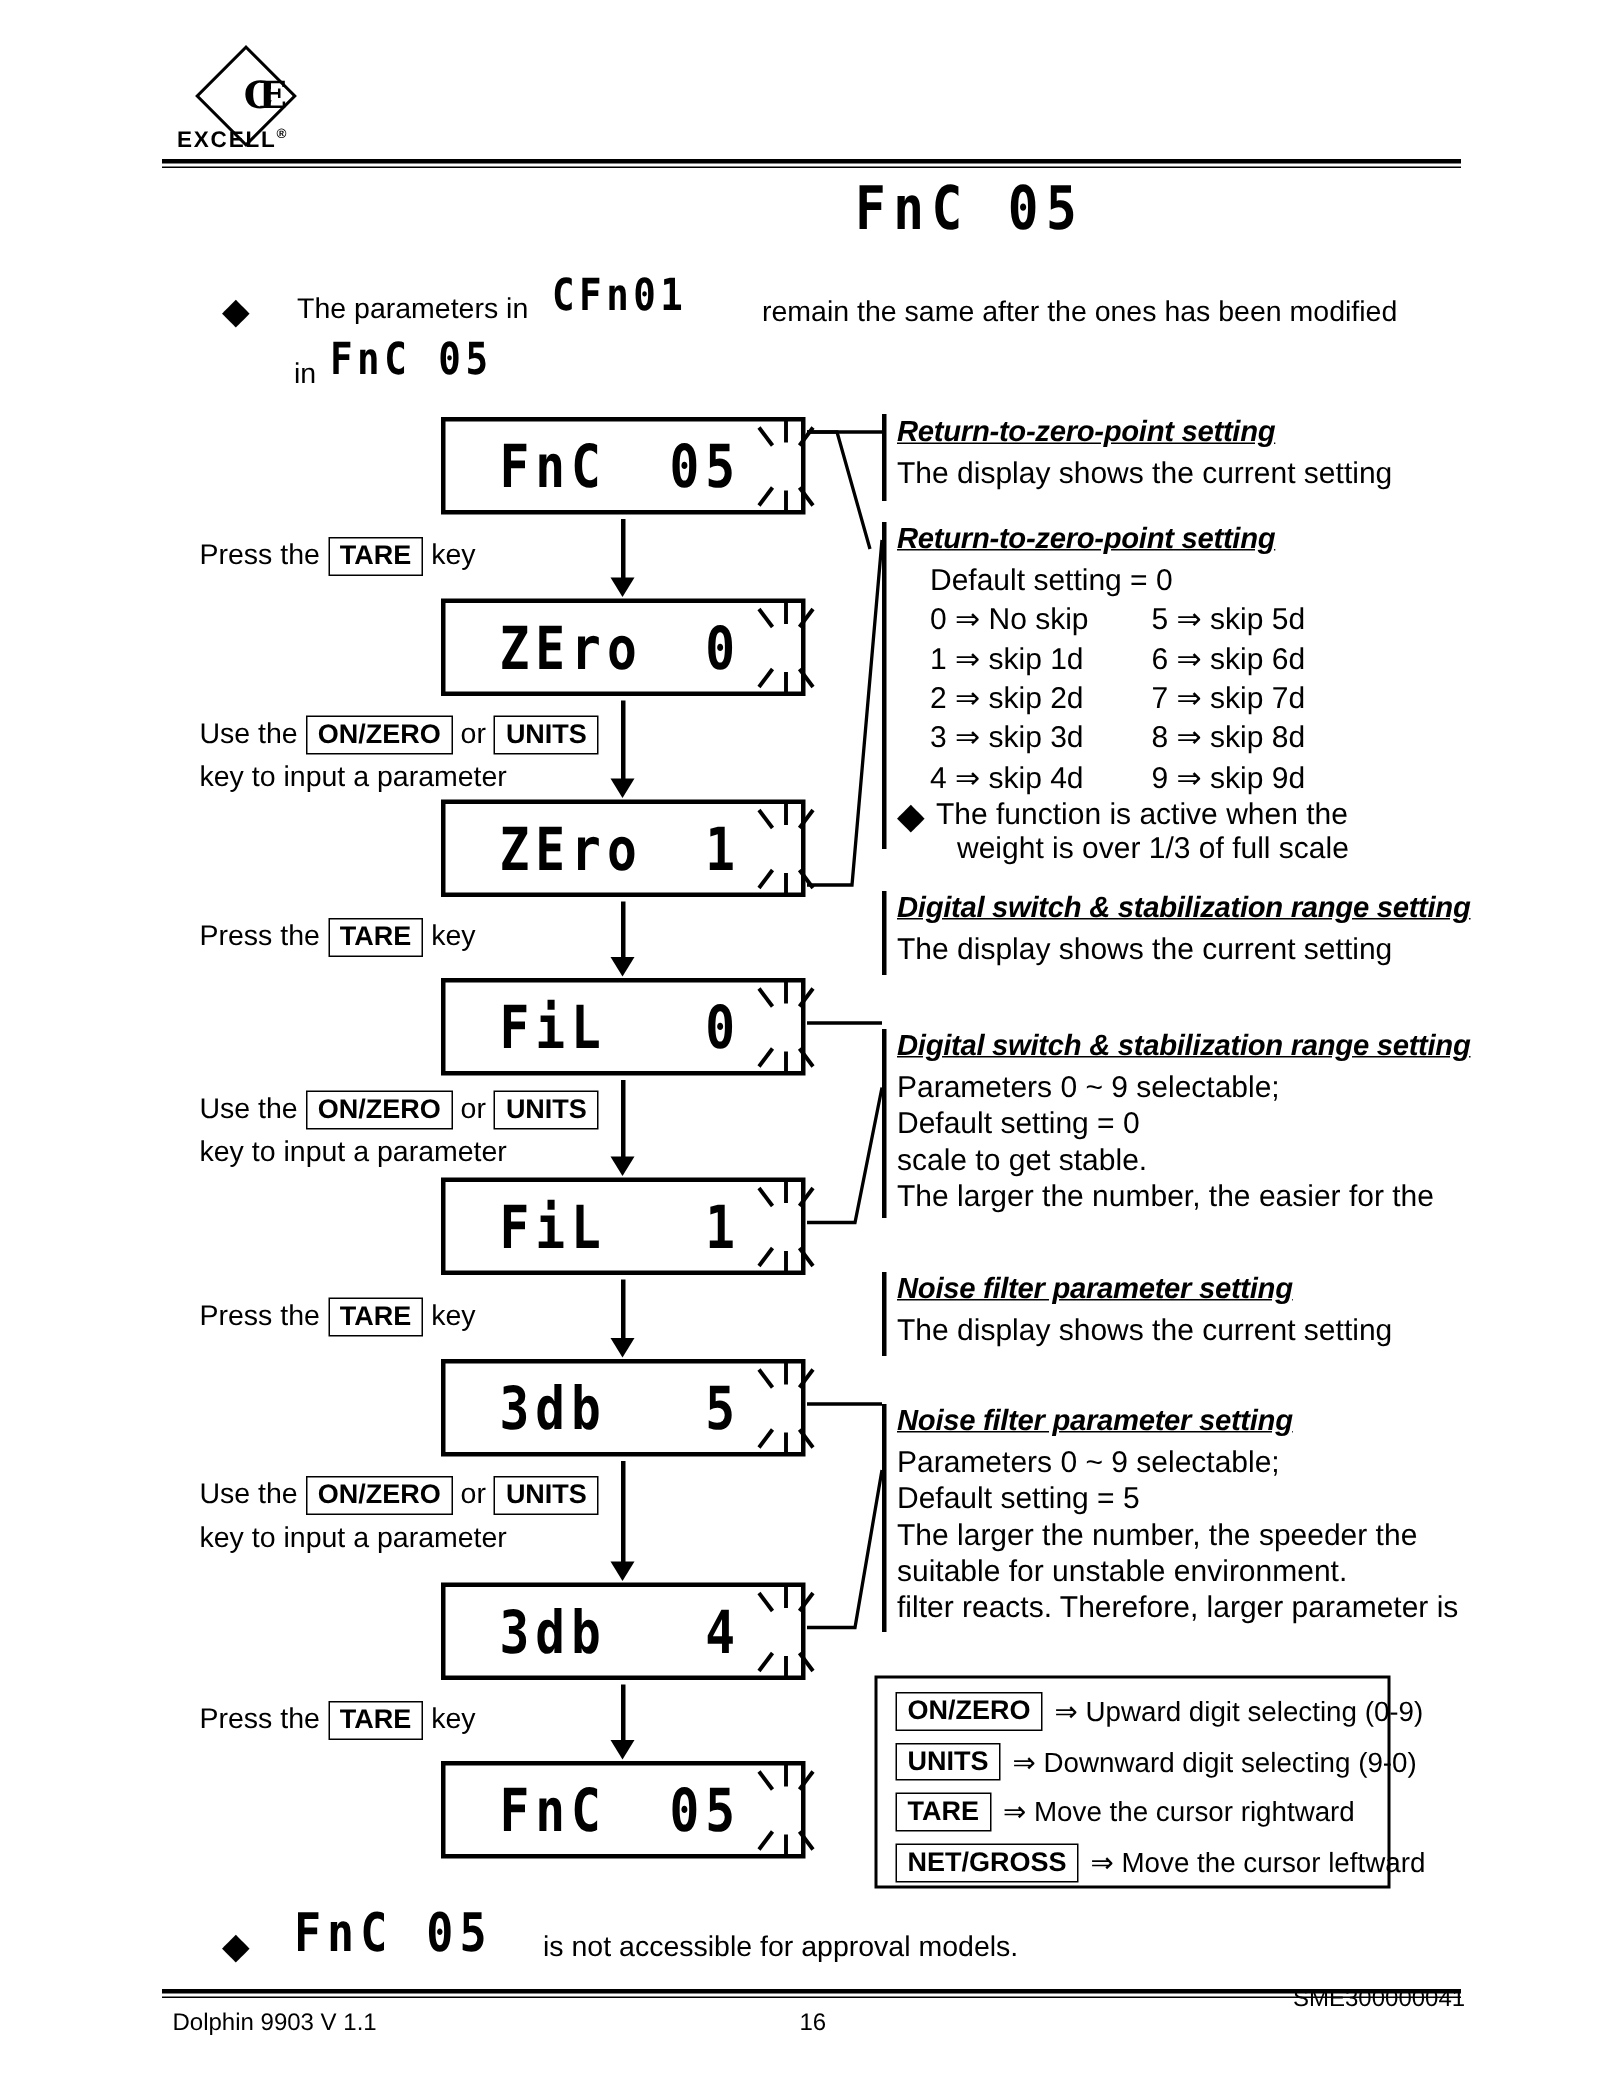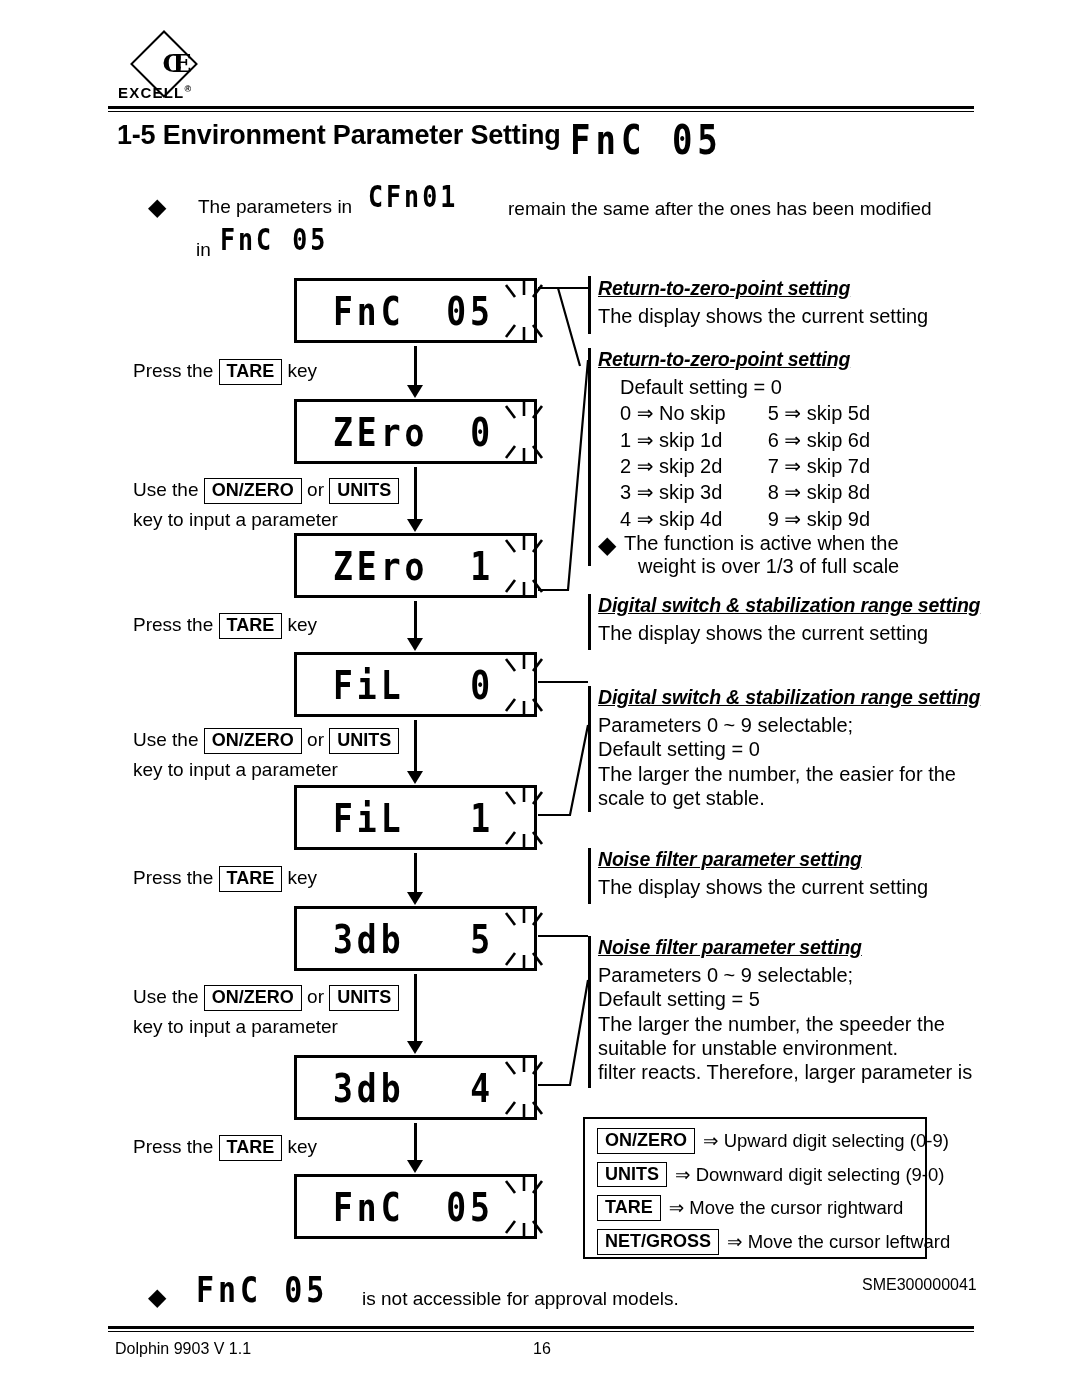--- a/index.html
+++ b/index.html
@@ -76,21 +76,20 @@
 <div class="page">
 
   <div class="logo-wrap">
     <div class="diamond"></div>
     <div class="logo-mark">CE</div>
     <div class="logo-word"><span>EXCELL</span><span class="logo-sup">®</span></div>
   </div>
   <div class="hdr-rule"></div>
   <div class="hdr-rule2"></div>
 
-  <div class="sect-title">1-5 Environment Parameter Setting</div>
   <div class="title-lcd seg seg-lg">FnC  05</div>
 
   <div class="note" style="left:148px;top:193px;">
     <span class="bullet">◆</span>
   </div>
   <div class="note" style="left:198px;top:196px;">The parameters in</div>
   <div class="seg seg-sm" style="position:absolute;left:368px;top:182px;">CFn01</div>
   <div class="note" style="left:508px;top:198px;">remain the same after the ones has been modified</div>
   <div class="note" style="left:196px;top:239px;">in</div>
   <div class="seg seg-sm" style="position:absolute;left:220px;top:225px;">FnC  05</div>
@@ -368,22 +367,22 @@
 
   <div class="rblock" style="left:598px;top:595px;">
     <div class="rhead">Digital switch &amp; stabilization range setting</div>
     <div class="rline" style="margin-top:5px;">The display shows the current setting</div>
   </div>
 
   <div class="rblock" style="left:598px;top:687px;">
     <div class="rhead">Digital switch &amp; stabilization range setting</div>
     <div class="rline" style="margin-top:5px;">Parameters 0 ~ 9 selectable;</div>
     <div class="rline" style="margin-top:2px;">Default setting = 0</div>
+    <div class="rline" style="margin-top:2px;">scale to get stable.</div>
     <div class="rline" style="margin-top:2px;">The larger the number, the easier for the</div>
-    <div class="rline" style="margin-top:2px;">scale to get stable.</div>
   </div>
 
   <div class="rblock" style="left:598px;top:849px;">
     <div class="rhead">Noise filter parameter setting</div>
     <div class="rline" style="margin-top:5px;">The display shows the current setting</div>
   </div>
 
   <div class="rblock" style="left:598px;top:937px;">
     <div class="rhead">Noise filter parameter setting</div>
     <div class="rline" style="margin-top:5px;">Parameters 0 ~ 9 selectable;</div>
@@ -415,15 +414,15 @@
   <div class="note" style="left:148px;top:1283px;">
     <span class="bullet">◆</span>
   </div>
   <div class="seg seg-md" style="position:absolute;left:196px;top:1272px;">FnC  05</div>
   <div class="note" style="left:362px;top:1288px;">is not accessible for approval models.</div>
 
   <div class="ftr-rule" style="top:1326px;"></div>
   <div class="ftr-rule2" style="top:1331px;"></div>
   <div class="ftr" style="left:115px;top:1340px;">Dolphin 9903 V 1.1</div>
   <div class="ftr" style="left:533px;top:1340px;">16</div>
-  <div class="ftr" style="left:862px;top:1276px;">SME300000041</div>
+  <div class="ftr" style="left:862px;top:1324px;">SME300000041</div>
 
 </div>
 
 </body></html>

